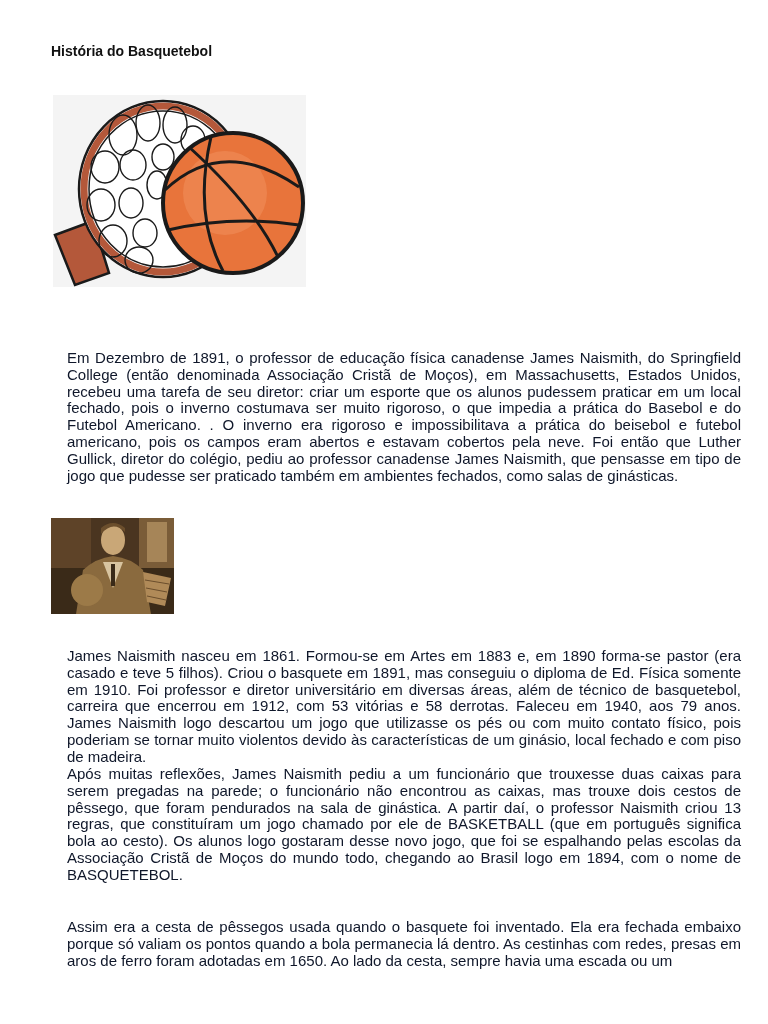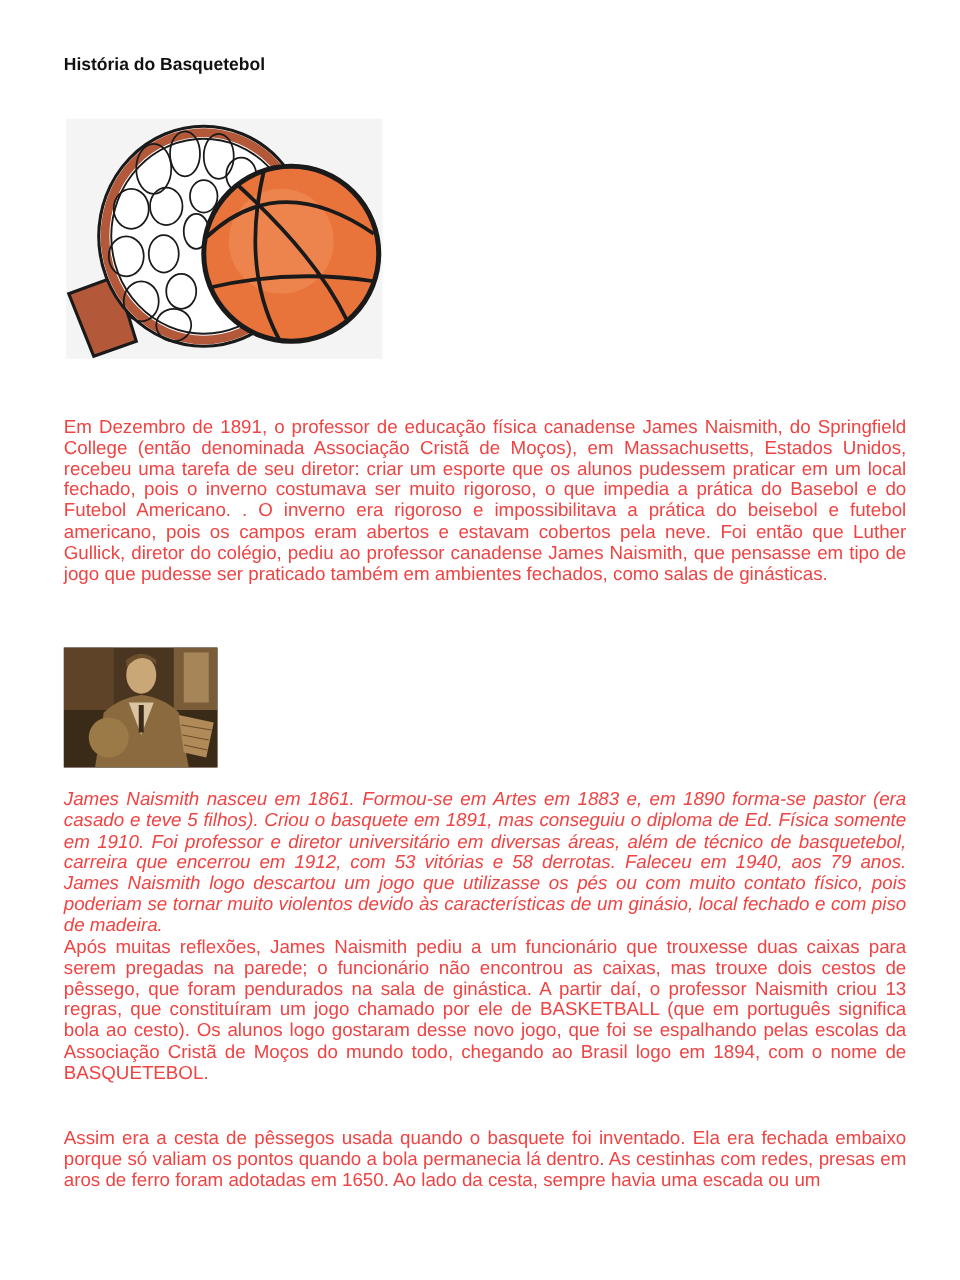--- a/index.html
+++ b/index.html
@@ -47,25 +47,25 @@
       background: #3b2a18;
       overflow: hidden;
     }
     .para {
       position: absolute;
       left: 47px;
       width: 674px;
       font-size: 15px;
       line-height: 16.8px;
       text-align: justify;
-      margin: 0;
-      color: #ef4444;
+      margin: 16px;
+      color: #0f172a;
     }
     .p1 { top: 334px; }
-    .p2 { top: 632px; font-style: italic; }
+    .p2 { top: 632px; }
     .p3 { top: 750px; }
     .p4 { top: 903px; }
   </style>
 </head>
 <body>
 
 <div class="page">
 
   <h1 class="title">História do Basquetebol</h1>
 

